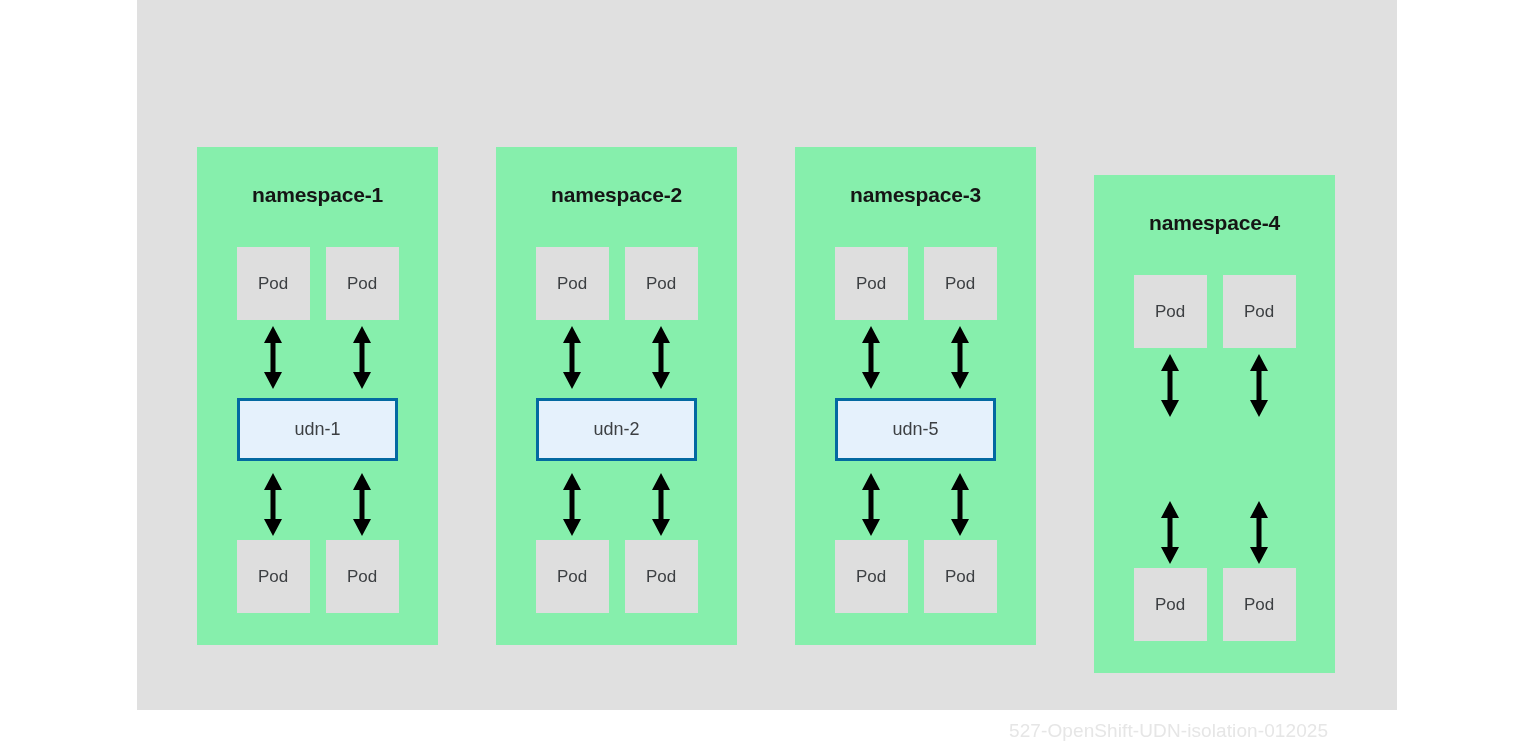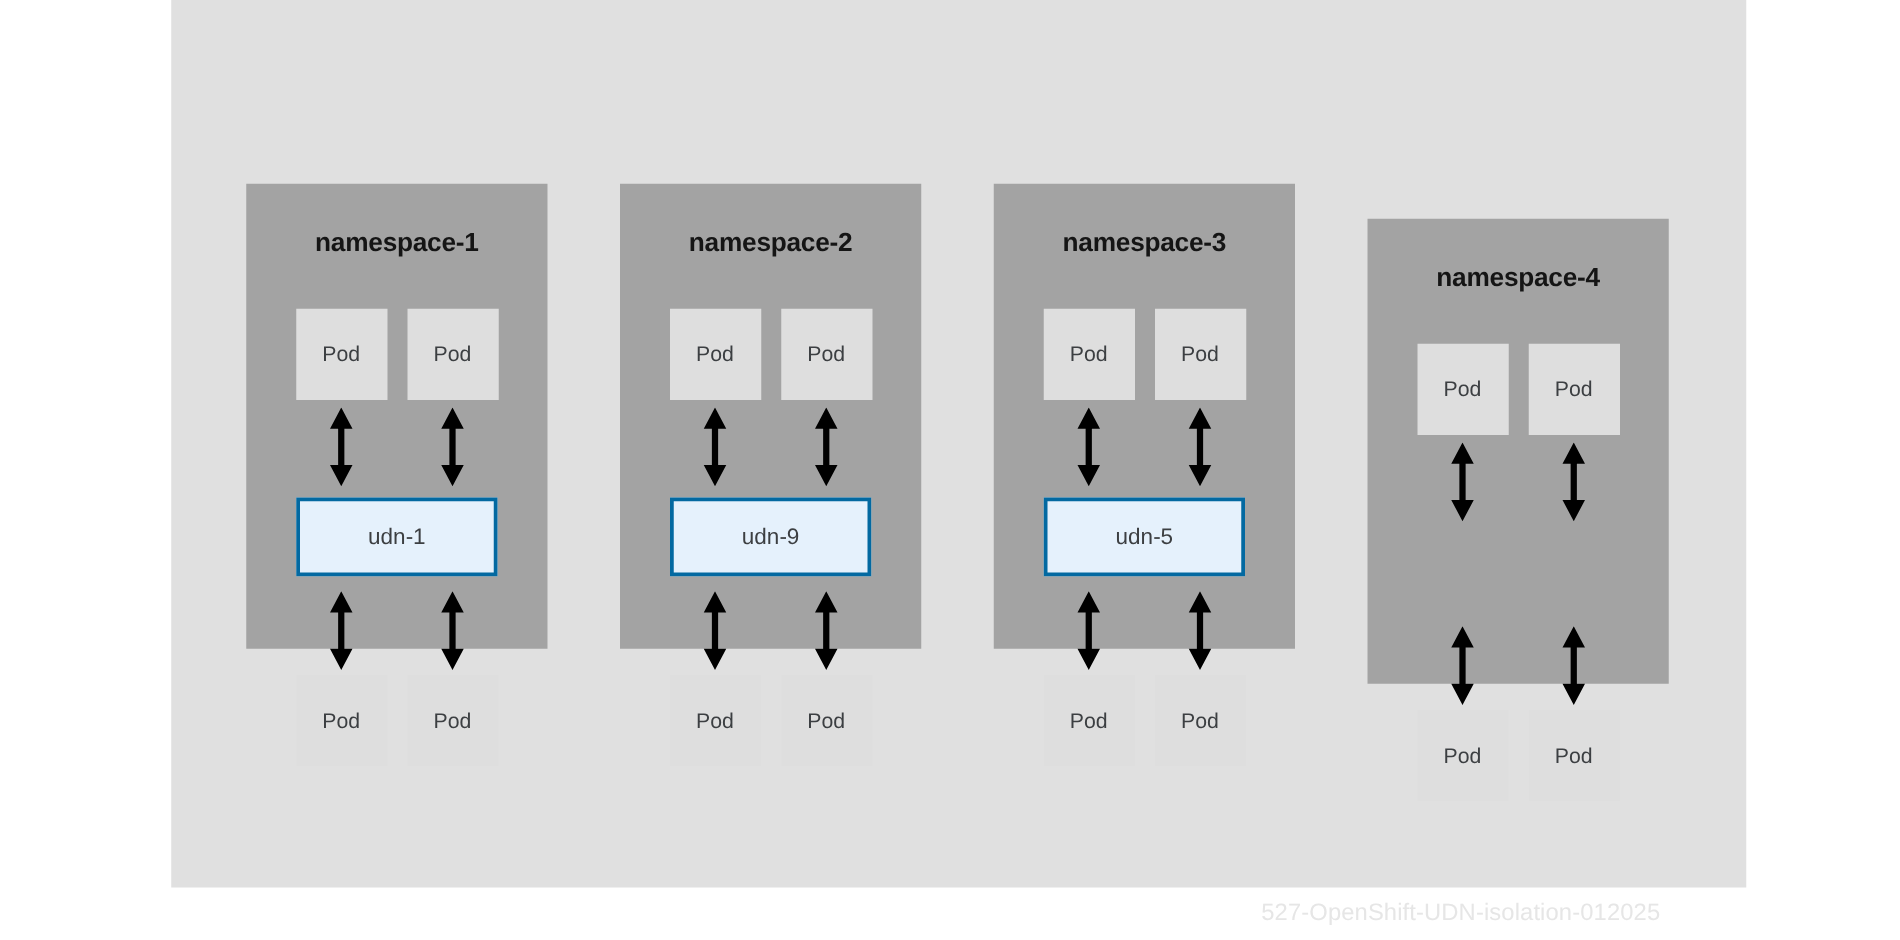--- a/index.html
+++ b/index.html
@@ -42,22 +42,22 @@
     left: 60px;
     top: 147px;
     width: 1140px;
     height: 503px;
     display: flex;
     justify-content: flex-start;
   }
 
   .ns-card {
     width: 241px;
-    height: 372px;
-    background: #a3a3a3;
+    height: 498px;
+    background: #86efac;
     margin-right: 58px;
     position: relative;
     flex: 0 0 auto;
   }
   .ns-card:last-child { margin-right: 0; margin-top: 28px; }
 
   .ns-title {
     position: absolute;
     top: 36px;
     left: 0;
@@ -208,21 +208,21 @@
               <path d="M11 0 L20 17 L13.5 17 L13.5 46 L20 46 L11 63 L2 46 L8.5 46 L8.5 17 L2 17 Z" fill="#000"></path>
             </svg>
         </div>
         <div class="arrow-slot">
           <svg width="22" height="63" viewBox="0 0 22 63">
               <path d="M11 0 L20 17 L13.5 17 L13.5 46 L20 46 L11 63 L2 46 L8.5 46 L8.5 17 L2 17 Z" fill="#000"></path>
             </svg>
         </div>
       </div>
 
-      <div class="udn-box">udn-9</div>
+      <div class="udn-box">udn-2</div>
 
       <div class="arrow-row lower">
         <div class="arrow-slot">
           <svg width="22" height="63" viewBox="0 0 22 63">
               <path d="M11 0 L20 17 L13.5 17 L13.5 46 L20 46 L11 63 L2 46 L8.5 46 L8.5 17 L2 17 Z" fill="#000"></path>
             </svg>
         </div>
         <div class="arrow-slot">
           <svg width="22" height="63" viewBox="0 0 22 63">
               <path d="M11 0 L20 17 L13.5 17 L13.5 46 L20 46 L11 63 L2 46 L8.5 46 L8.5 17 L2 17 Z" fill="#000"></path>

